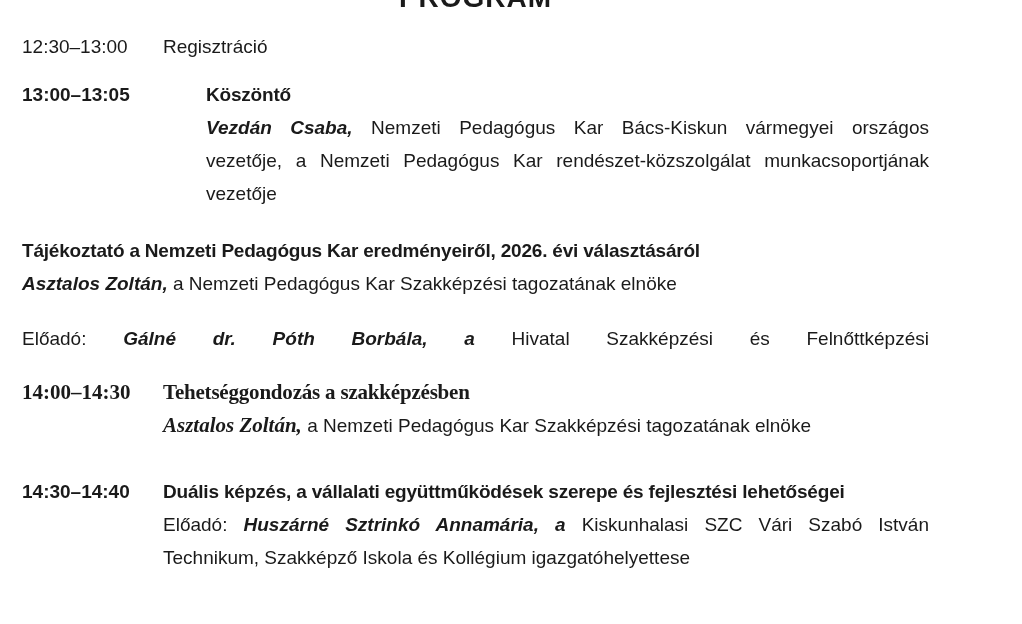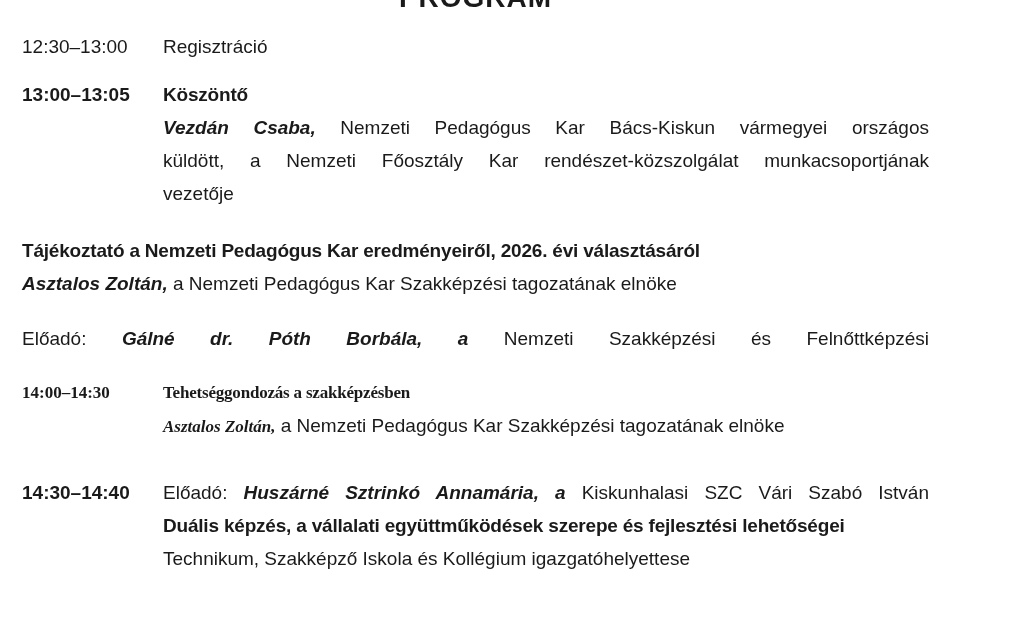--- a/index.html
+++ b/index.html
@@ -20,90 +20,90 @@
     position:absolute;
     top:-17px; left:22px; right:93px;
     text-align:center;
     font-size:28px;
     font-weight:700;
     letter-spacing:1px;
     line-height:30px;
   }
   .row { display:flex; align-items:flex-start; }
   .row-1 { margin-top:30px; }
-  .row-2 { margin-top:15px; }
+  .row-2 { margin-top:15px;gap:43px; }
   .row-3 { margin-top:24px; }
   .row-4 { margin-top:22px; }
   .row-5 { margin-top:21px; }
   .row-6 { margin-top:33px; }
   .time {
     flex:0 0 141px;
     width:141px;
     font-size:19px;
     line-height:33px;
     white-space:nowrap;
   }
   .bold { font-weight:700; }
   .content { flex:1; font-size:19px; line-height:33px; min-width:0; }
   .line { white-space:nowrap; }
   .jline {
     text-align:justify;
     text-align-last:justify;
   }
   .session-title { font-weight:700; letter-spacing:-0.2px; }
   .speaker-name { font-weight:700; font-style:italic; }
-  .serif { font-family:"Liberation Serif", serif; font-size:17px; line-height:33px; }
+  .serif { font-family:"Liberation Serif", serif; font-size:21px; line-height:33px; }
 </style>
 </head>
 <body>
 
 <div class="doc">
 
   <div class="doc-title">PROGRAM</div>
 
   <div class="row row-1">
     <div class="time">12:30–13:00</div>
     <div class="content">
       <div class="line">Regisztráció</div>
     </div>
   </div>
 
   <div class="row row-2">
     <div class="time bold">13:00–13:05</div>
     <div class="content">
       <div class="line session-title">Köszöntő</div>
       <div class="line jline"><span class="speaker-name">Vezdán Csaba,</span><span> Nemzeti Pedagógus Kar Bács-Kiskun vármegyei országos</span></div>
-      <div class="line jline"><span>küldött, a Nemzeti Főosztály Kar rendészet-közszolgálat munkacsoportjának</span></div>
+      <div class="line jline"><span>vezetője, a Nemzeti Pedagógus Kar rendészet-közszolgálat munkacsoportjának</span></div>
       <div class="line"><span>vezetője</span></div>
     </div>
   </div>
 
   <div class="row row-3">
     <div class="content">
       <div class="line session-title">Tájékoztató a Nemzeti Pedagógus Kar eredményeiről, 2026. évi választásáról</div>
       <div class="line"><span class="speaker-name">Asztalos Zoltán,</span><span> a Nemzeti Pedagógus Kar Szakképzési tagozatának elnöke</span></div>
     </div>
   </div>
 
   <div class="row row-4">
     <div class="content">
-      <div class="line jline"><span>Előadó: </span><span class="speaker-name">Gálné dr. Póth Borbála, a</span><span> Nemzeti Szakképzési és Felnőttképzési</span></div>
+      <div class="line jline"><span>Előadó: </span><span class="speaker-name">Gálné dr. Póth Borbála, a</span><span> Hivatal Szakképzési és Felnőttképzési</span></div>
     </div>
   </div>
 
   <div class="row row-5">
     <div class="time bold serif">14:00–14:30</div>
     <div class="content">
       <div class="line session-title serif">Tehetséggondozás a szakképzésben</div>
       <div class="line"><span class="speaker-name serif">Asztalos Zoltán,</span><span> a Nemzeti Pedagógus Kar Szakképzési tagozatának elnöke</span></div>
     </div>
   </div>
 
   <div class="row row-6">
     <div class="time bold">14:30–14:40</div>
     <div class="content">
+      <div class="line session-title">Duális képzés, a vállalati együttműködések szerepe és fejlesztési lehetőségei</div>
       <div class="line jline"><span>Előadó: </span><span class="speaker-name">Huszárné Sztrinkó Annamária, a</span><span> Kiskunhalasi SZC Vári Szabó István</span></div>
-      <div class="line session-title">Duális képzés, a vállalati együttműködések szerepe és fejlesztési lehetőségei</div>
       <div class="line"><span>Technikum, Szakképző Iskola és Kollégium igazgatóhelyettese</span></div>
     </div>
   </div>
 
 </div>
 
 </body></html>

